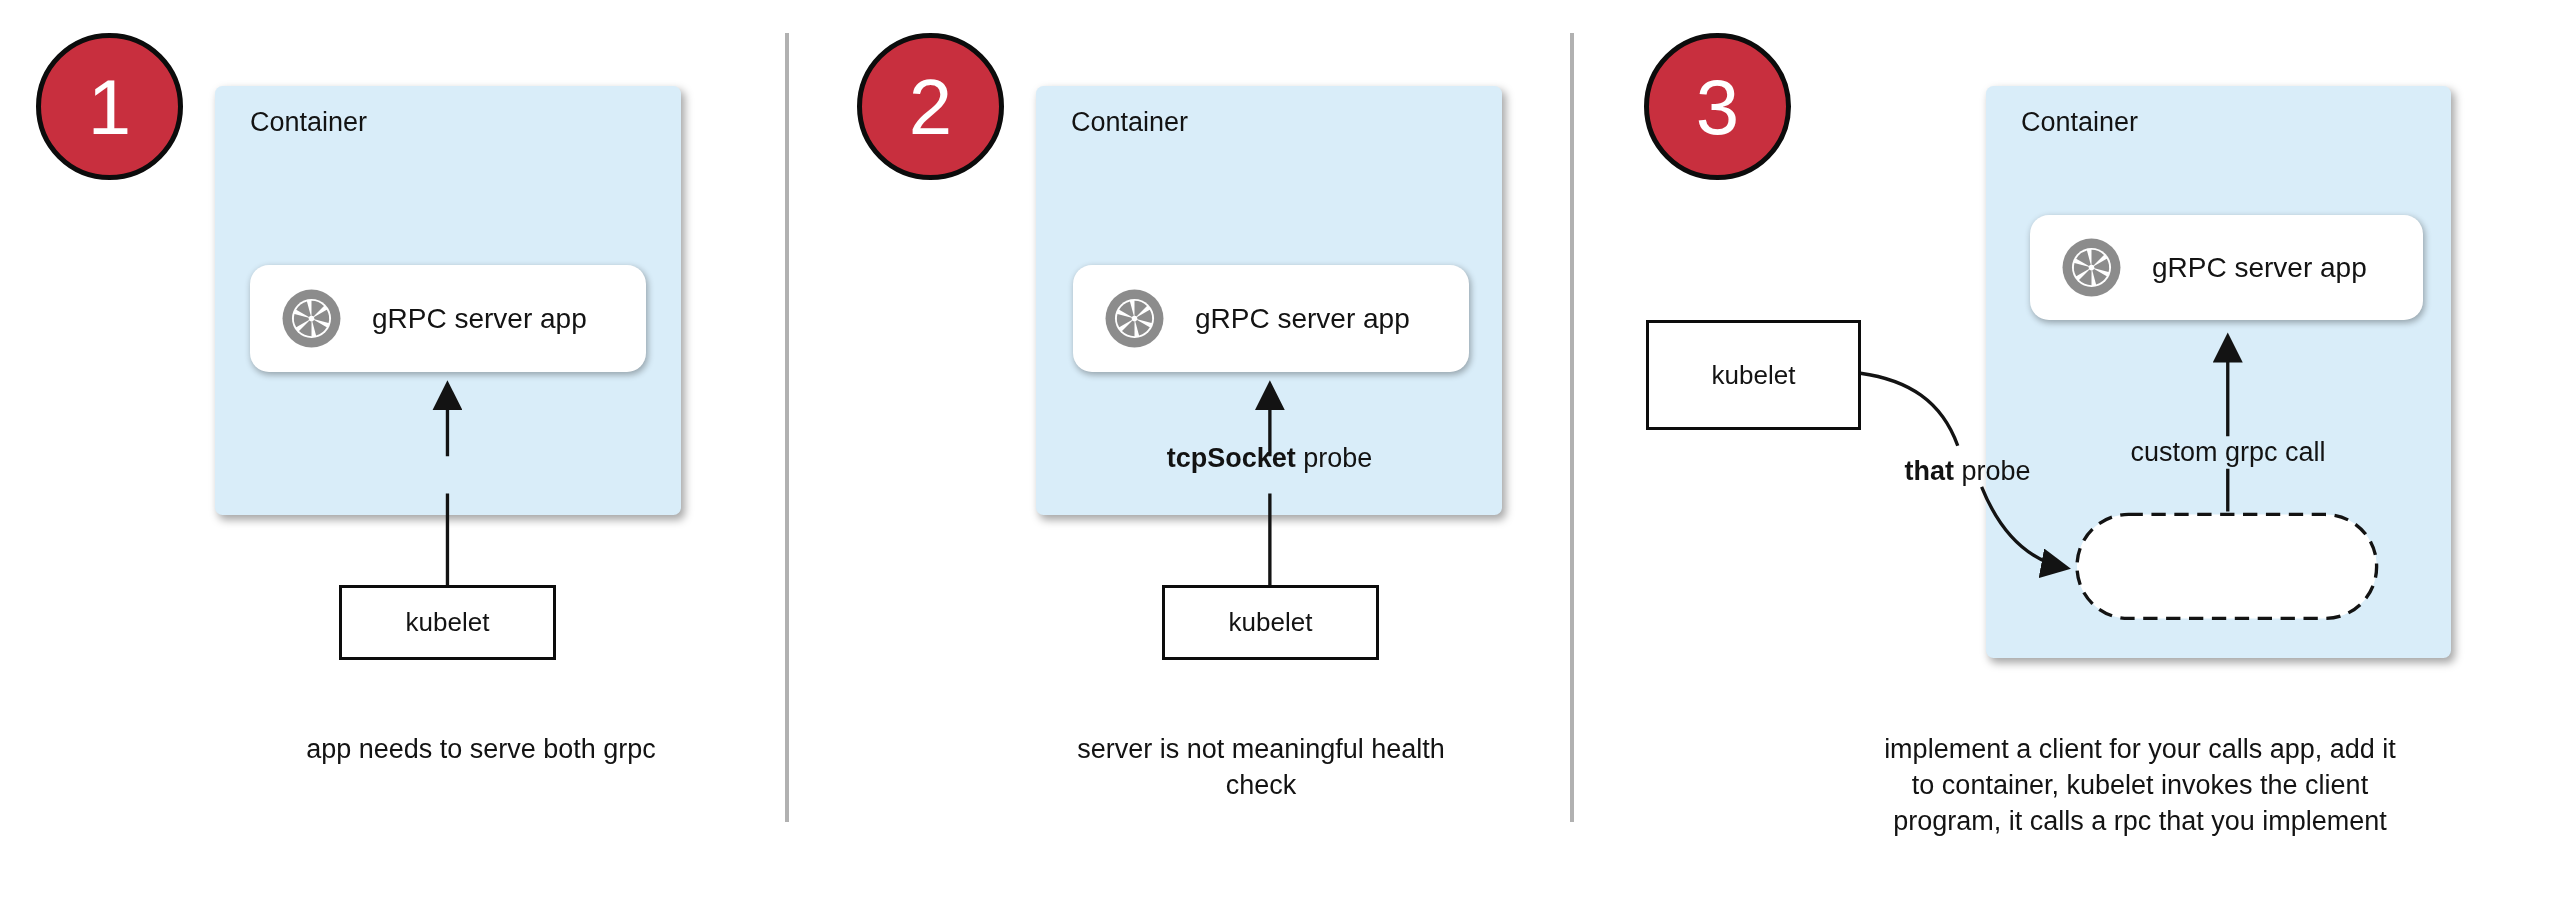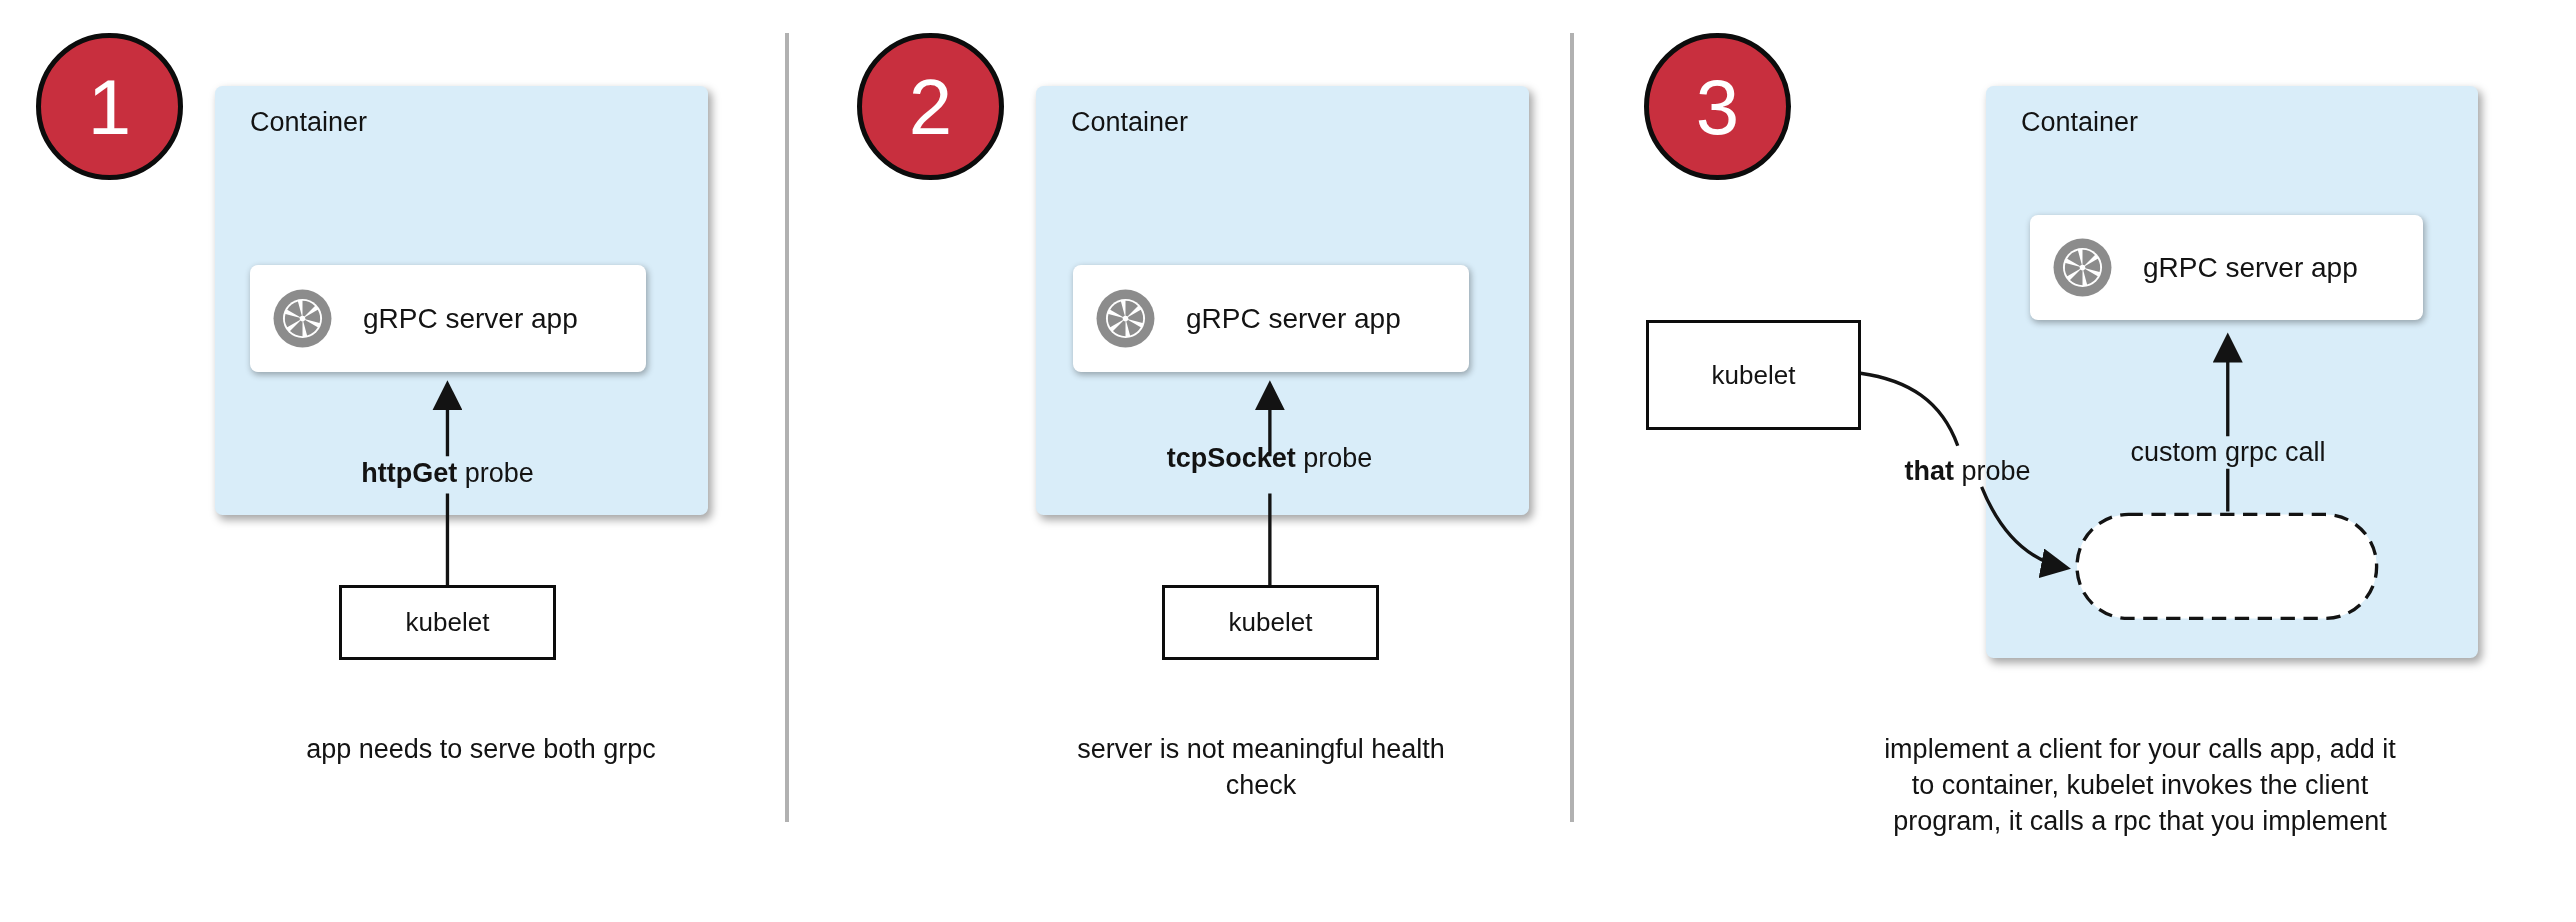--- a/index.html
+++ b/index.html
@@ -7,26 +7,26 @@
           font-family:"Liberation Sans","DejaVu Sans",sans-serif;color:#131313;}
 
   .divider{position:absolute;top:33px;width:3.8px;height:789px;background:var(--divider-gray,#b1b1b1);}
 
   .badge{position:absolute;top:33px;width:147px;height:147px;border-radius:50%;
          background:var(--badge-red,#c82f3e);border:5.7px solid #0c0c0c;box-sizing:border-box;
          display:flex;align-items:center;justify-content:center;
          color:#fff;font-size:78px;font-weight:400;line-height:1;}
 
   .container-box{position:absolute;background:var(--panel-fill,#d9edf9);border-radius:7.6px;
-                 box-shadow:3.8px 4.8px 8.6px rgba(0,0,0,0.35);padding-left:27px;}
+                 box-shadow:3.8px 4.8px 8.6px rgba(0,0,0,0.35);}
   .container-label{position:absolute;left:35px;top:21px;font-size:27px;}
 
-  .app-box{position:absolute;width:396px;height:107px;background:#ffffff;border-radius:8px;
+  .app-box{position:absolute;width:396px;height:107px;background:#ffffff;border-radius:19px;
            box-shadow:1.9px 2.9px 6.7px rgba(0,0,0,0.30);display:flex;align-items:center;
-           padding-left:21px;box-sizing:border-box;}
+           padding-left:30px;box-sizing:border-box;}
   .app-box .icon{width:63px;height:63px;flex:0 0 auto;margin-right:29px;}
   .app-label{font-size:28px;white-space:nowrap;}
 
   .probe-label{position:absolute;width:343px;text-align:center;font-size:27px;white-space:nowrap;}
   .probe-label b{font-weight:bold;}
 
   .kubelet-box{position:absolute;background:#fff;border:3.8px solid #0c0c0c;box-sizing:border-box;
                display:flex;align-items:center;justify-content:center;font-size:26px;}
 
   .pill-label{position:absolute;left:2075px;top:512px;width:303px;height:108px;
@@ -62,23 +62,20 @@
         <path d="M50,50 L50,22 A28,28 0 0 1 69.8,30.2 Z" transform="rotate(120 50 50)"></path>
         <path d="M50,50 L50,22 A28,28 0 0 1 69.8,30.2 Z" transform="rotate(180 50 50)"></path>
         <path d="M50,50 L50,22 A28,28 0 0 1 69.8,30.2 Z" transform="rotate(240 50 50)"></path>
         <path d="M50,50 L50,22 A28,28 0 0 1 69.8,30.2 Z" transform="rotate(300 50 50)"></path>
       </g>
       <circle cx="50" cy="50" r="4.5" fill="#ffffff"></circle>
     </svg>
     <span class="app-label">gRPC server app</span>
   </div>
 
-  <div class="probe-label" style="left:276px;top:458px">
-    <b>httpGet</b><span> probe</span>
-  </div>
 
   <div class="kubelet-box" style="left:339px;top:585px;width:217px;height:75px">
     <span>kubelet</span>
   </div>
 
   <div class="caption" style="left:214px;width:534px">
     <div>app needs to serve both grpc</div>
   </div>
 
   <div class="badge" style="left:857px">2</div>

